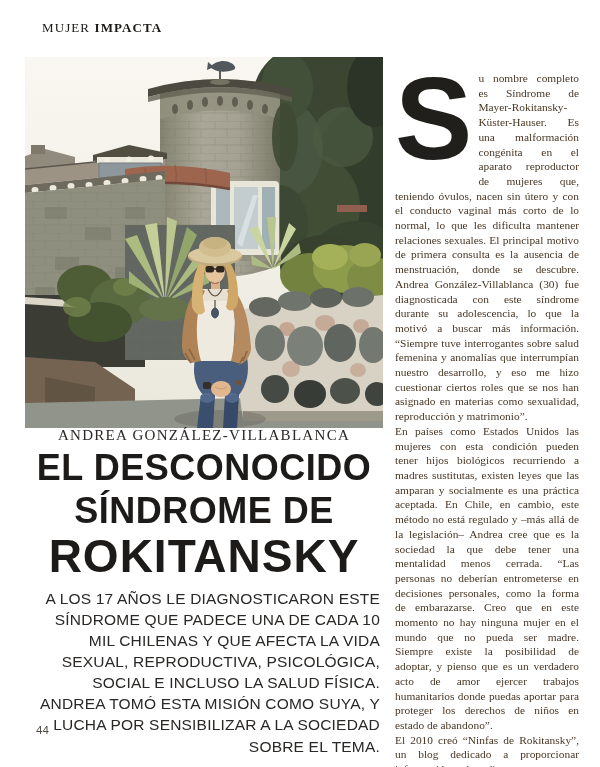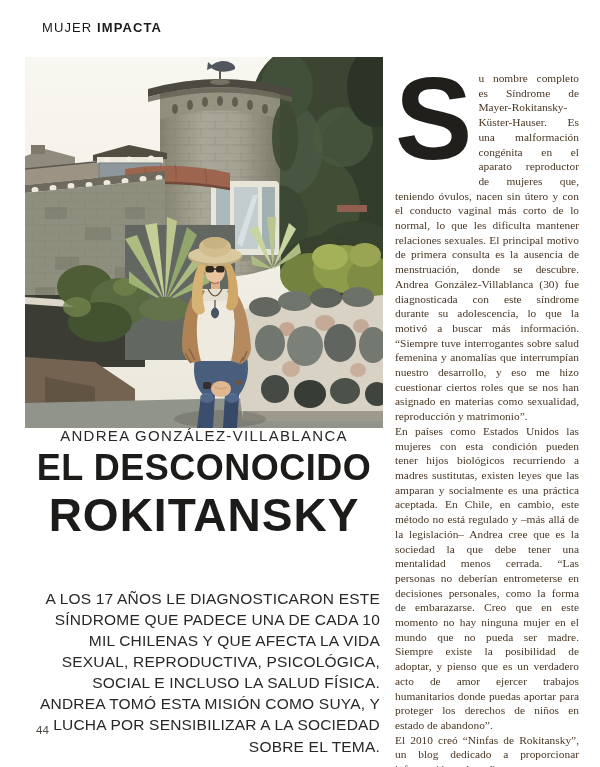--- a/index.html
+++ b/index.html
@@ -3,28 +3,28 @@
 <meta charset="utf-8">
 <style>
   * { margin:0; padding:0; box-sizing:border-box; }
   html,body { background:#ffffff; }
   .page {
     position:relative; width:600px; height:767px; background:#ffffff;
     overflow:hidden; font-family:"Liberation Sans", sans-serif;
   }
   .kicker {
     position:absolute; left:42px; top:20px;
-    font-size:13px; letter-spacing:1.1px; color:#1c1a18;
+    font-size:13px; letter-spacing:1.1px; color:#1c1a18;font-family:Liberation Serif, serif;
   }
   .kicker .k-bold { font-weight:700; }
   .photo-wrap { position:absolute; left:25px; top:57px; width:358px; height:371px; }
   .photo-wrap svg { display:block; }
   .overline {
     position:absolute; left:25px; top:427px; width:358px;
-    text-align:center; font-size:15px; letter-spacing:1.3px; color:#2b2927;
+    text-align:center; font-size:15px; letter-spacing:1.3px; color:#2b2927;font-family:Liberation Serif, serif;
   }
   .headline {
     position:absolute; left:18px; top:445px; width:372px;
     text-align:center; color:#1d1b19; font-weight:600;
   }
   .hl-1, .hl-2 { font-size:36px; line-height:45px; letter-spacing:0.5px; }
   .hl-2 { line-height:41px; }
   .hl-3 { font-size:46px; line-height:51px; letter-spacing:1px; }
   .deck {
     position:absolute; left:28px; top:588px; width:352px;
@@ -269,20 +269,21 @@
       </g>
 
       <rect x="0" y="0" width="358" height="371" fill="#d8c9a8" opacity="0.05"></rect>
     </svg>
   </div>
 
   <div class="overline">ANDREA GONZÁLEZ-VILLABLANCA</div>
 
   <div class="headline">
     <div class="hl-1">EL DESCONOCIDO</div>
+    <div class="hl-2">SÍNDROME DE</div>
     <div class="hl-3">ROKITANSKY</div>
   </div>
 
   <div class="deck">A LOS 17 AÑOS LE DIAGNOSTICARON ESTE SÍNDROME QUE PADECE UNA DE CADA 10 MIL CHILENAS Y QUE AFECTA LA VIDA SEXUAL, REPRODUCTIVA, PSICOLÓGICA, SOCIAL E INCLUSO LA SALUD FÍSICA. ANDREA TOMÓ ESTA MISIÓN COMO SUYA, Y LUCHA POR SENSIBILIZAR A LA SOCIEDAD SOBRE EL TEMA.</div>
 
   <div class="column">
     <p><span class="dropcap">S</span><span>u nombre completo es Síndrome de Mayer-Rokitansky-Küster-Hauser. Es una malformación congénita en el aparato reproductor de mujeres que, teniendo óvulos, nacen sin útero y con el conducto vaginal más corto de lo normal, lo que les dificulta mantener relaciones sexuales. El principal motivo de primera consulta es la ausencia de menstruación, donde se descubre. Andrea González-Villablanca (30) fue diagnosticada con este síndrome durante su adolescencia, lo que la motivó a buscar más información. “Siempre tuve interrogantes sobre salud femenina y anomalías que interrumpían nuestro desarrollo, y eso me hizo cuestionar ciertos roles que se nos han asignado en materias como sexualidad, reproducción y matrimonio”.</span></p>
     <p>En países como Estados Unidos las mujeres con esta condición pueden tener hijos biológicos recurriendo a madres sustitutas, existen leyes que las amparan y socialmente es una práctica aceptada. En Chile, en cambio, este método no está regulado y –más allá de la legislación– Andrea cree que es la sociedad la que debe tener una mentalidad menos cerrada. “Las personas no deberían entrometerse en decisiones personales, como la forma de embarazarse. Creo que en este momento no hay ninguna mujer en el mundo que no pueda ser madre. Siempre existe la posibilidad de adoptar, y pienso que es un verdadero acto de amor ejercer trabajos humanitarios donde puedas aportar para proteger los derechos de niños en estado de abandono”.</p>
     <p>El 2010 creó “Ninfas de Rokitansky”, un blog dedicado a proporcionar información sobre diversos temas que afectan a quienes tienen este síndrome. “El blog diariamente es visitado desde distintos países del mundo. Hay mucha gente que se quiere informar, pero lamentablemente son pocos los que se atreven a difundir, porque es un tema que se relaciona inmediatamente al sexo, a los hijos y, por lo tanto, sigue siendo tabú. Se necesita tener cierta madurez para enfrentarlo de una forma seria, con respeto y responsabilidad”.</p>
 

